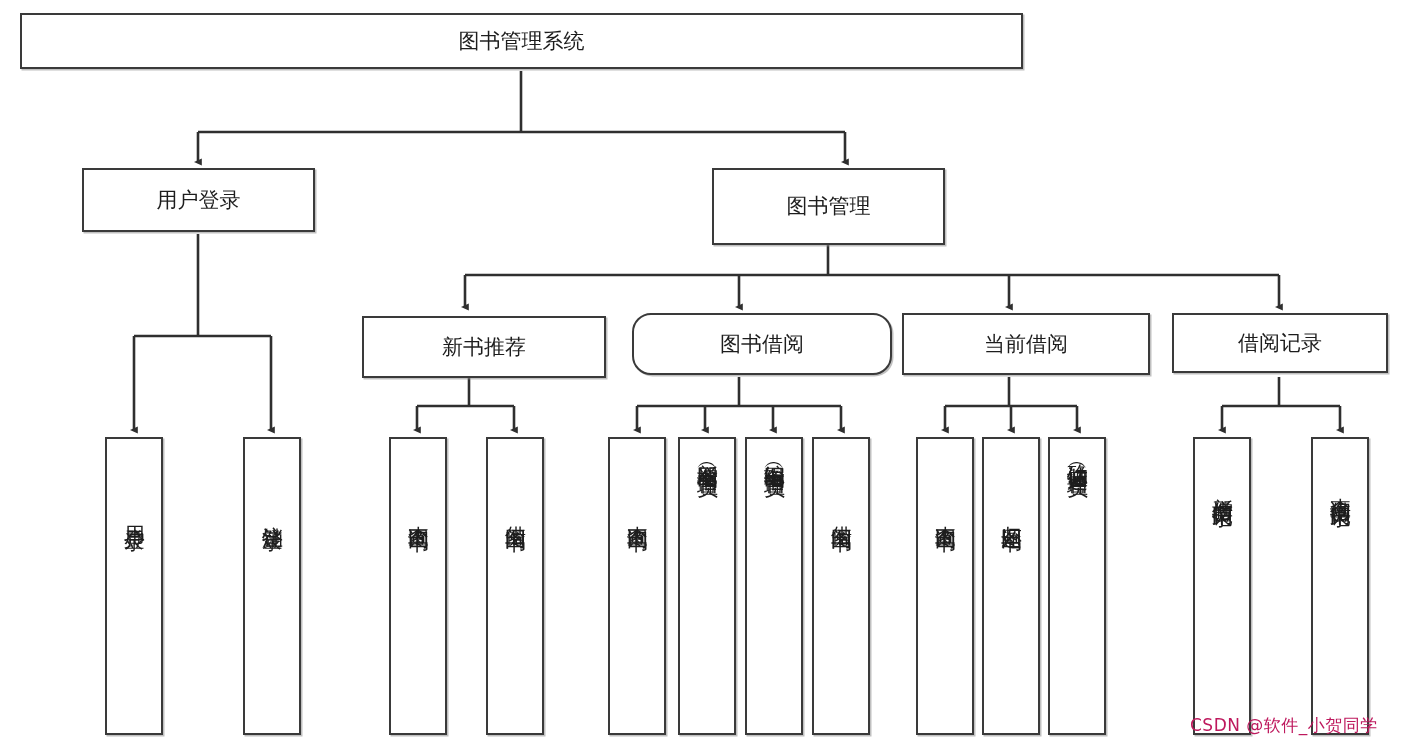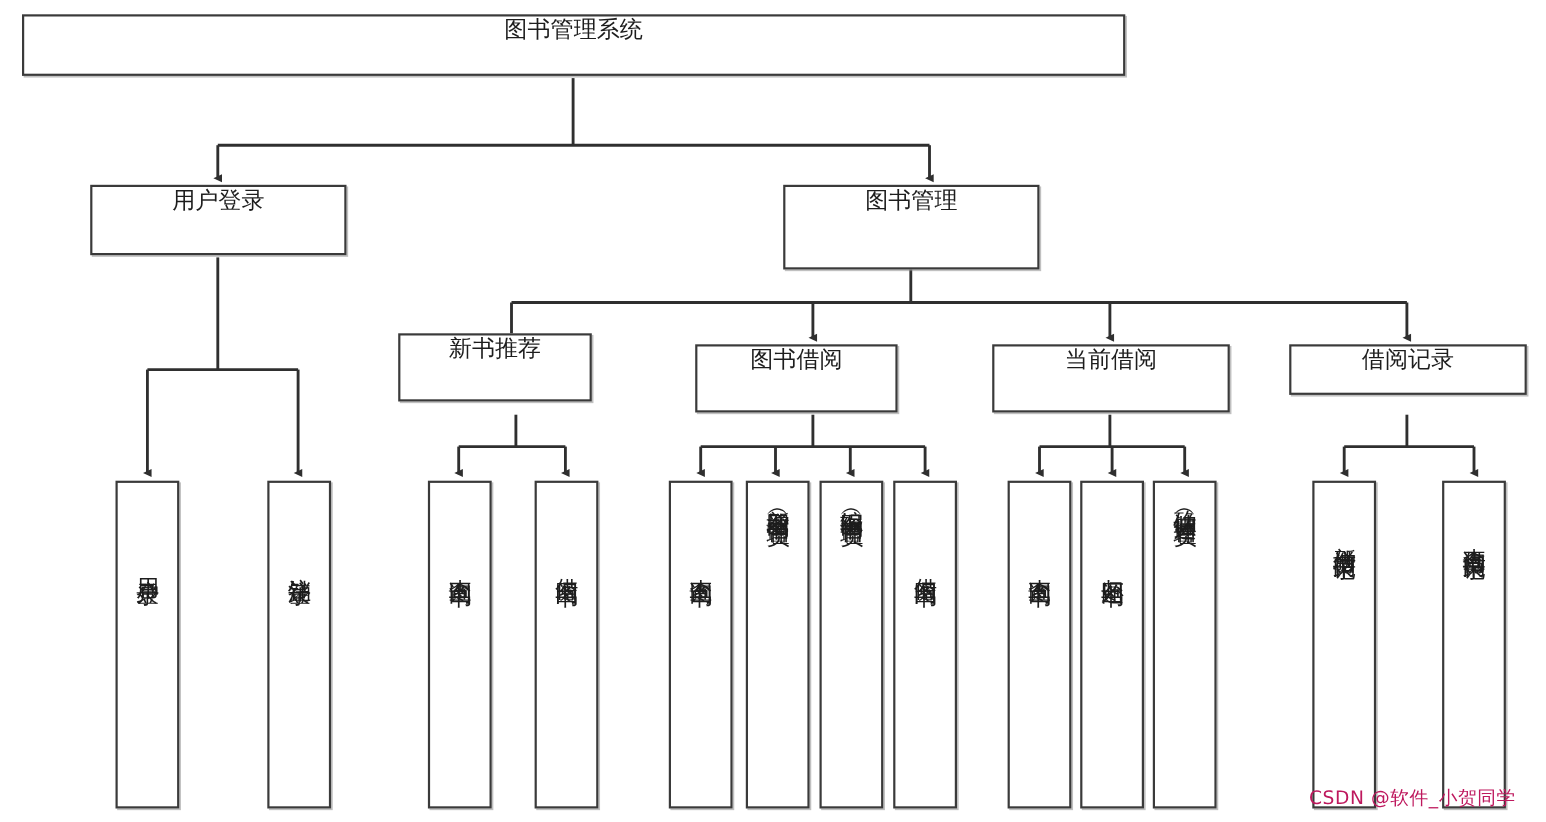--- a/index.html
+++ b/index.html
@@ -24,21 +24,21 @@
     width: 1405px;
     height: 747px;
     pointer-events: none;
   }
   .node {
     position: absolute;
     box-sizing: border-box;
     border: 2px solid #3a3a3a;
     background: #ffffff;
     display: flex;
-    align-items: flex-start;
+    align-items: center;
     justify-content: center;
     box-shadow: 1.5px 1.5px 0 rgba(140,140,140,0.55);
   }
   .node .label {
     color: #1d1d1d;
     line-height: 1.18;
     text-align: center;
     white-space: nowrap;
   }
   .node.horizontal .label {
@@ -124,30 +124,30 @@
     <span class="label">图书管理系统</span>
   </div>
 
   <div class="node horizontal" style="left:82px; top:168px; width:233px; height:64px;">
     <span class="label">用户登录</span>
   </div>
   <div class="node horizontal" style="left:712px; top:168px; width:233px; height:77px;">
     <span class="label">图书管理</span>
   </div>
 
-  <div class="node horizontal" style="left:362px; top:303px; width:176px; height:62px;">
+  <div class="node horizontal" style="left:362px; top:316px; width:244px; height:62px;">
     <span class="label">新书推荐</span>
   </div>
-  <div class="node horizontal" style="left:632px; top:313px; width:184px; height:62px;">
+  <div class="node horizontal" style="left:632px; top:313px; width:260px; height:62px;border-radius:19px;">
     <span class="label">图书借阅</span>
   </div>
-  <div class="node horizontal" style="left:902px; top:313px; width:216px; height:62px;">
+  <div class="node horizontal" style="left:902px; top:313px; width:248px; height:62px;">
     <span class="label">当前借阅</span>
   </div>
-  <div class="node horizontal" style="left:1172px; top:313px; width:216px; height:46px;">
+  <div class="node horizontal" style="left:1172px; top:313px; width:216px; height:60px;">
     <span class="label">借阅记录</span>
   </div>
 
   <div class="node vertical" style="left:105px; top:437px; width:58px; height:298px; padding-top:70px;">
     <span class="label">用户登录</span>
   </div>
   <div class="node vertical" style="left:243px; top:437px; width:58px; height:298px; padding-top:70px;">
     <span class="label">注销登录</span>
   </div>
 

